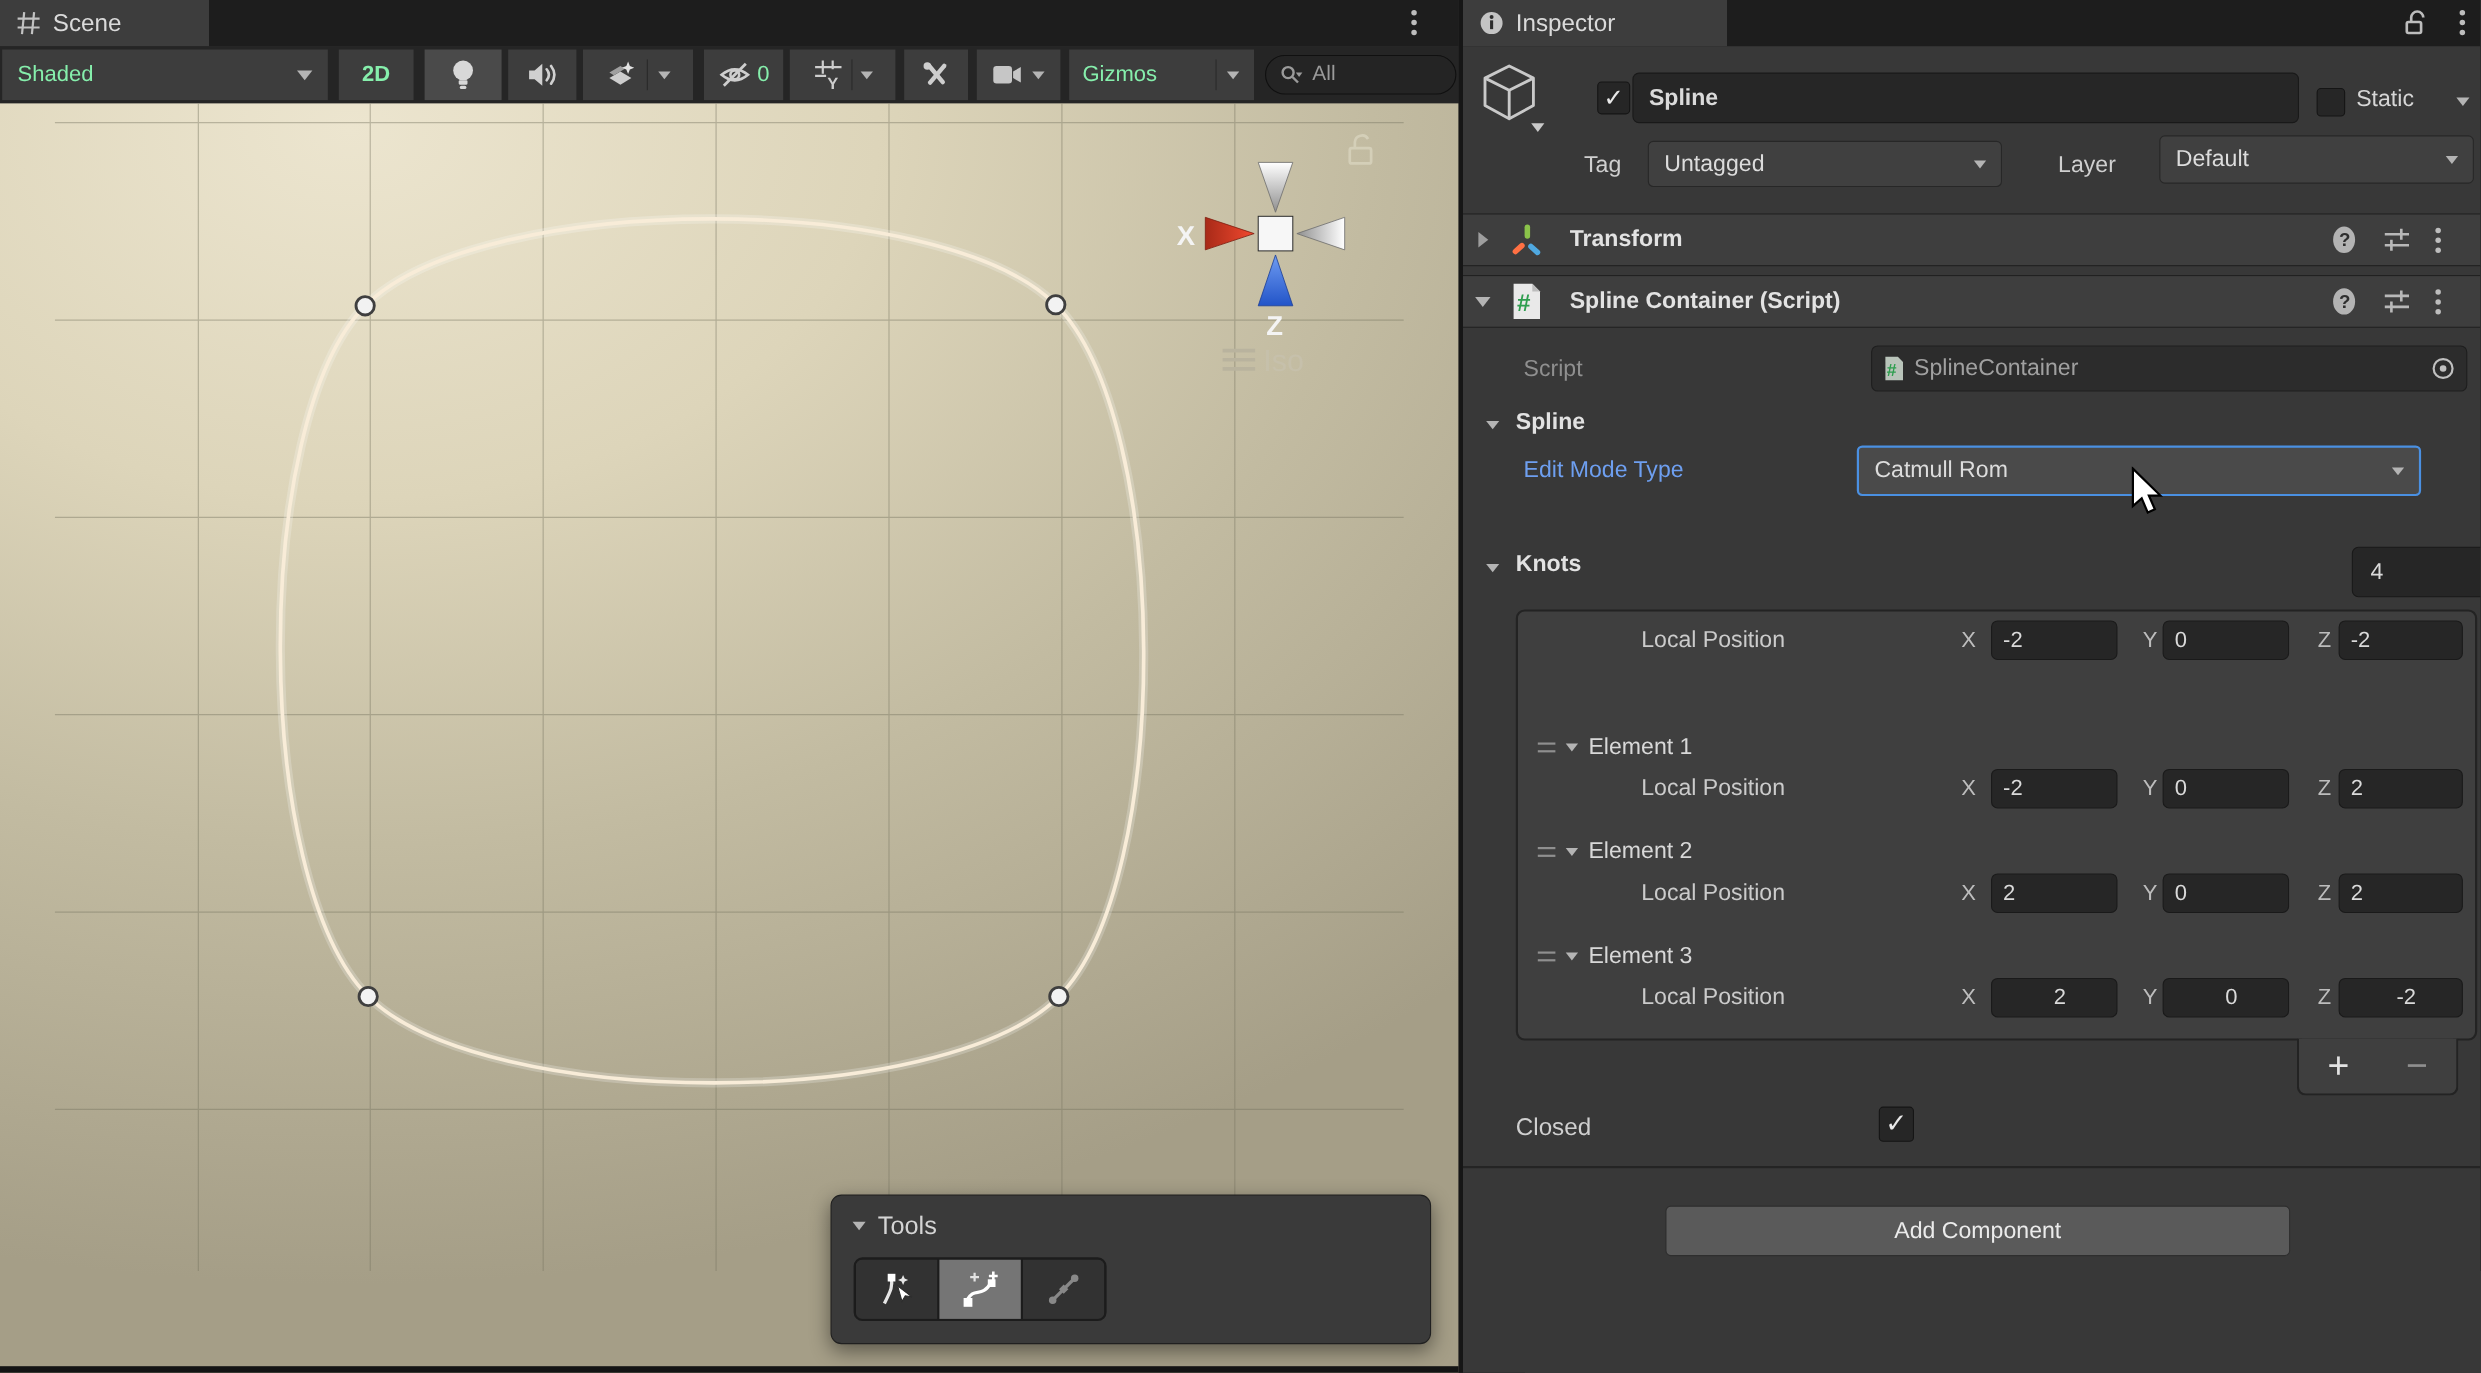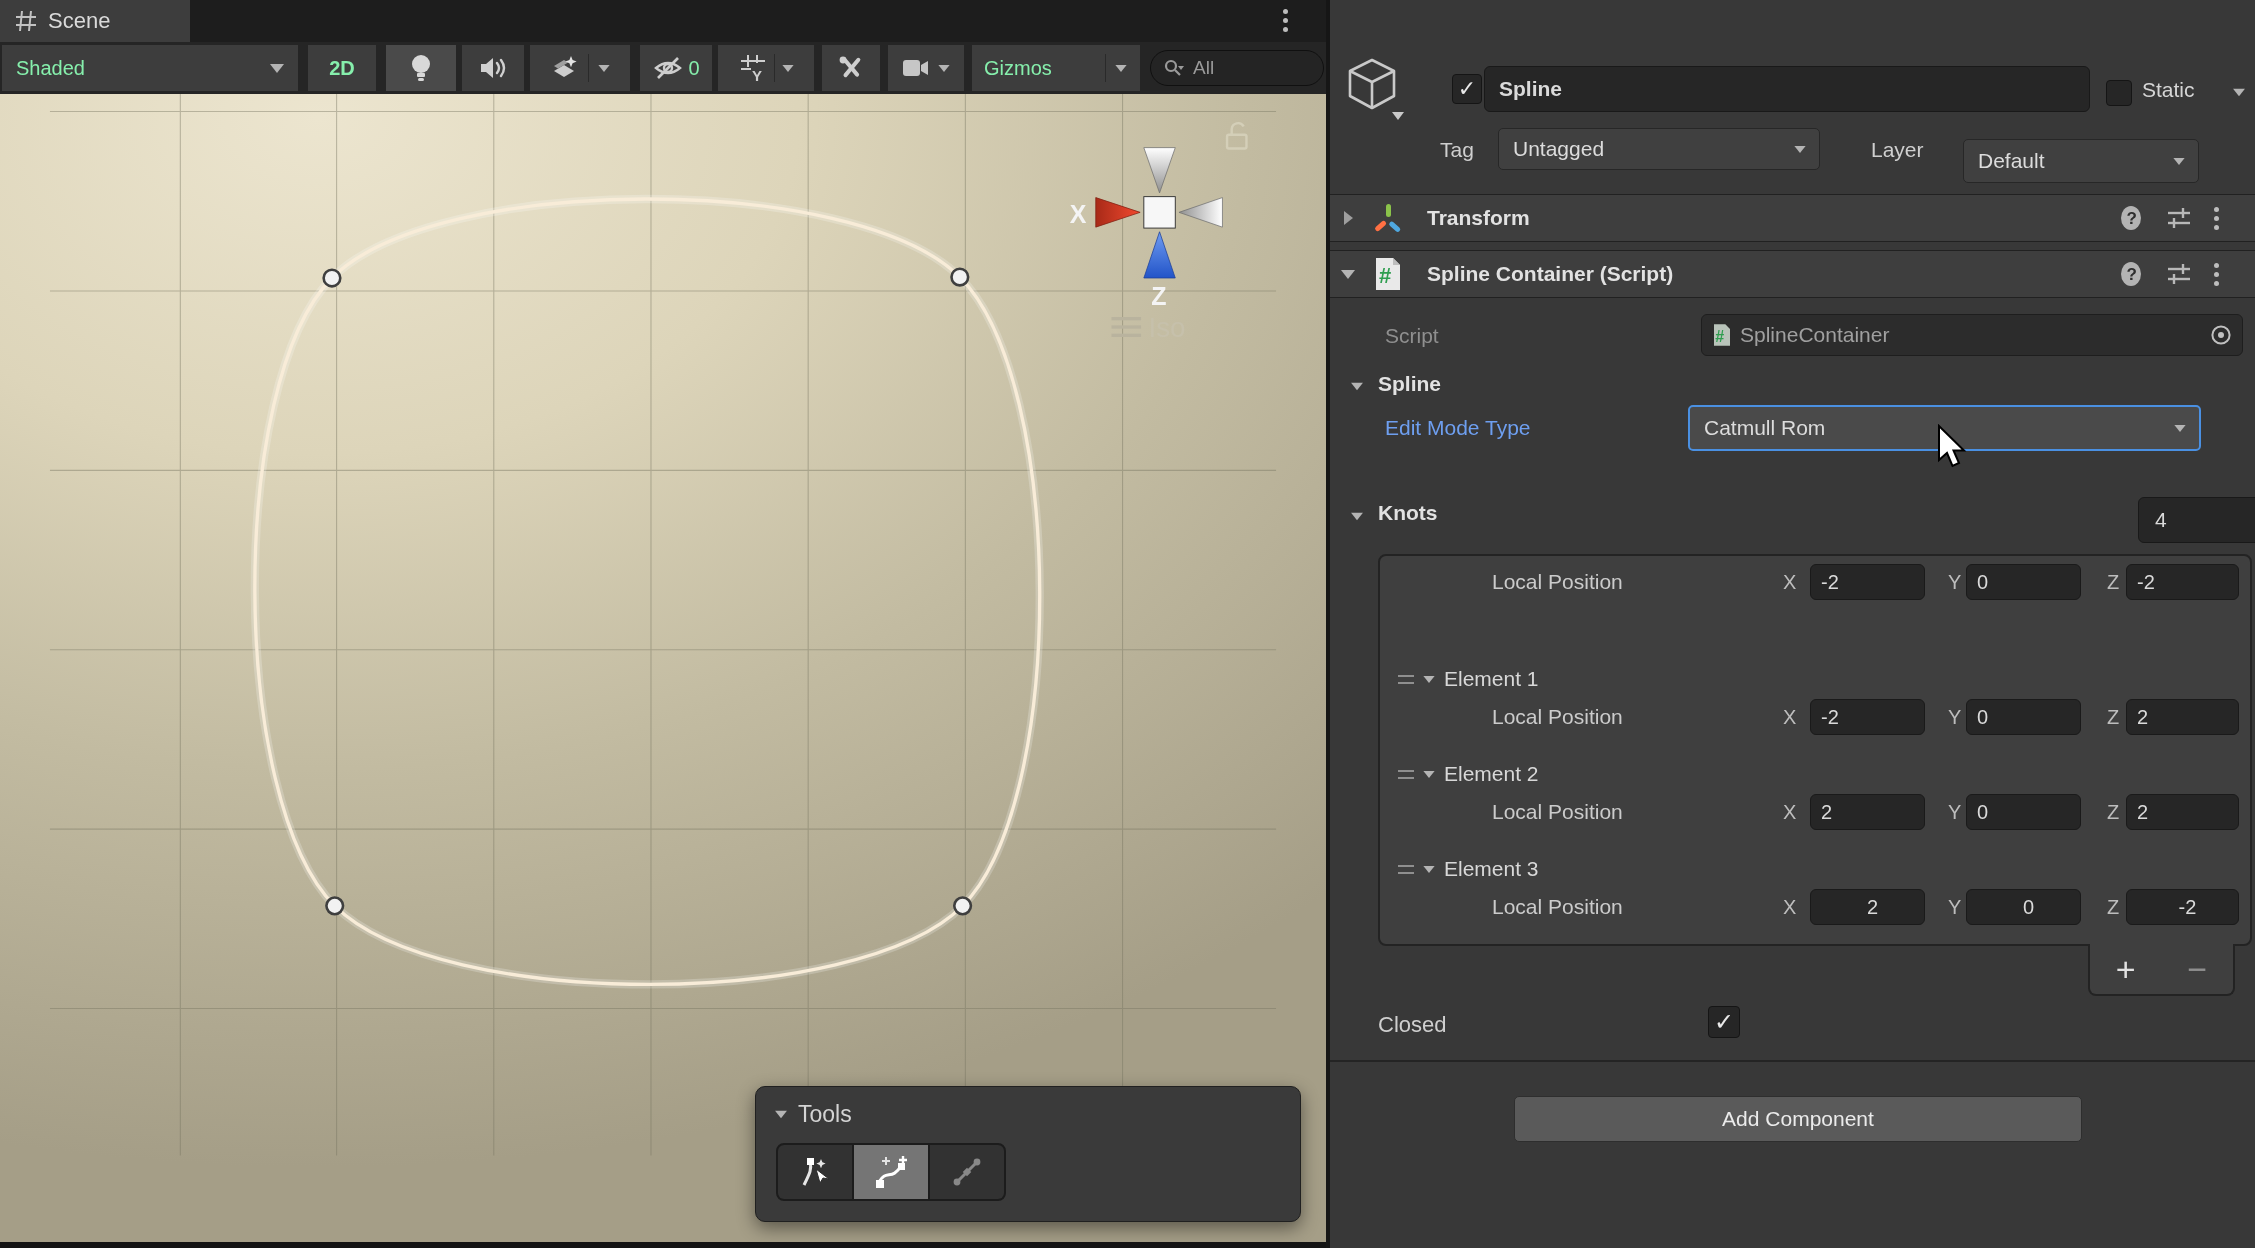--- a/index.html
+++ b/index.html
@@ -294,20 +294,41 @@
           </div>
         </div>
       </div>
       <div id="viewport-bottom-edge"></div>
     </div>
   </div>
 
   <div id="panel-divider"></div>
 
   <div id="inspector">
+    <div id="insp-tabbar">
+      <div id="insp-tab">
+        <svg width="24" height="24" viewBox="0 0 24 24">
+          <circle cx="12" cy="12" r="10" fill="#c4c4c4"></circle>
+          <rect x="10.6" y="9.5" width="2.8" height="8" fill="#2c2c2c"></rect>
+          <circle cx="12" cy="6.4" r="1.8" fill="#2c2c2c"></circle>
+        </svg>
+        <span class="tab-label">Inspector</span>
+      </div>
+      <svg id="insp-lock" width="28" height="28" viewBox="0 0 28 28">
+        <g stroke="#bdbdbd" stroke-width="2.4" fill="none">
+          <path d="M10 13 v-4 a5.5 5.5 0 0 1 11 0"></path>
+          <rect x="6" y="13" width="13" height="10" rx="1.5"></rect>
+        </g>
+      </svg>
+      <span id="insp-kebab" class="kebab">
+          <i></i>
+          <i></i>
+          <i></i>
+        </span>
+    </div>
 
     <svg style="position:absolute;left:14px;top:56px;" width="62" height="66" viewBox="0 0 62 66">
       <g stroke="#c9c9c9" stroke-width="2.6" fill="none" stroke-linejoin="round">
         <polygon points="28,4 50,15 50,40 28,52 6,40 6,15"></polygon>
         <polyline points="6,15 28,26 50,15"></polyline>
         <line x1="28" y1="26" x2="28" y2="52"></line>
       </g>
       <polygon points="48,56 60,56 54,64" fill="#c9c9c9"></polygon>
     </svg>
     <div id="go-active-cb" class="checkbox">✓</div>
@@ -315,21 +336,21 @@
     <div id="static-cb" class="checkbox"></div>
     <span id="static-label" class="row-label">Static</span>
     <span id="static-caret" class="caret-down"></span>
 
     <span class="row-label" style="left:110px;top:138px;">Tag</span>
     <div class="dd" style="left:168px;top:128px;width:322px;height:42px;">
       <span class="dd-text">Untagged</span>
       <span class="caret-down" style="transform:scale(.8);"></span>
     </div>
     <span class="row-label" style="left:541px;top:138px;">Layer</span>
-    <div class="dd" style="left:633px;top:139px;width:236px;height:44px;">
+    <div class="dd" style="left:633px;top:123px;width:286px;height:44px;">
       <span class="dd-text">Default</span>
       <span class="caret-down" style="transform:scale(.8);"></span>
     </div>
 
     <div class="comp-header" style="top:194px;">
       <span class="caret-right" style="margin-left:14px;"></span>
       <svg style="margin-left:18px;" width="34" height="34" viewBox="0 0 34 34">
         <rect x="15" y="3" width="5" height="13" rx="2.5" fill="#8bc34a"></rect>
         <rect x="15" y="3" width="5" height="13" rx="2.5" fill="#4fa8e0" transform="rotate(132 17 19)"></rect>
         <rect x="15" y="3" width="5" height="13" rx="2.5" fill="#ff7043" transform="rotate(-132 17 19)"></rect>

